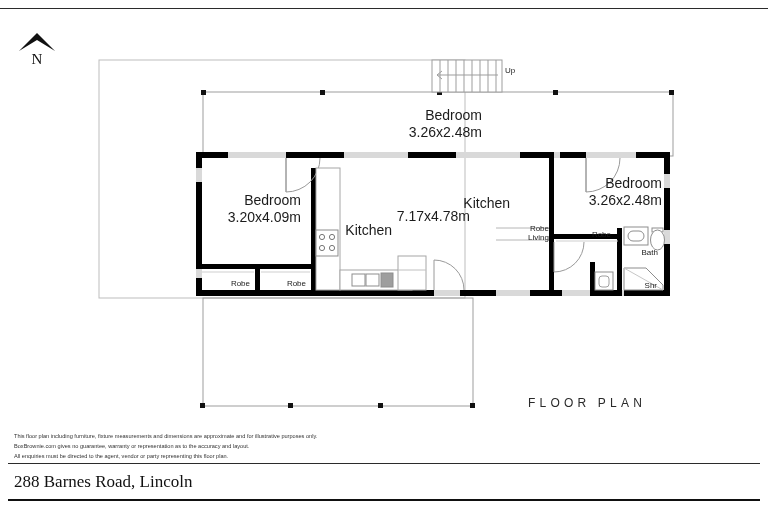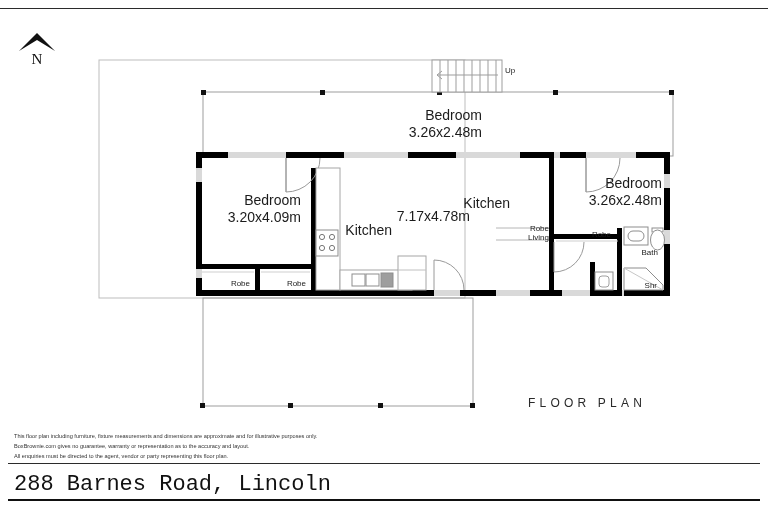--- a/index.html
+++ b/index.html
@@ -83,23 +83,23 @@
     line-height: 1.75;
     color: #333;
     font-family: "Liberation Sans", sans-serif;
   }
   .disclaimer div { white-space: nowrap; }
 
   
   .address {
     position: absolute;
     left: 14px; top: 472px;
-    font-size: 22px;
+    font-size: 17px;
     color: #111;
-    font-family: Liberation Mono, monospace;
+    font-family: Liberation Serif, serif;
   }
 </style>
 </head>
 <body>
 
 <div class="rule-top"></div>
 
 <div class="north">
   <svg width="46" height="42" viewBox="0 0 46 42" xmlns="http://www.w3.org/2000/svg">
     <path d="M5 25 L23 7 L41 25 L23 14 Z" fill="#111111"></path>

